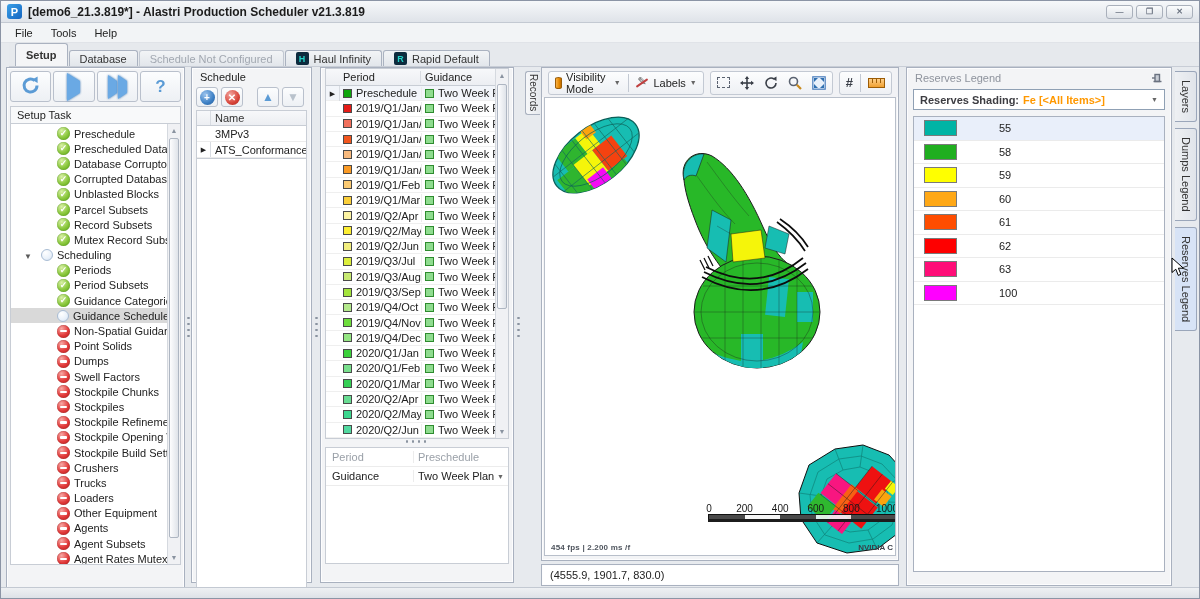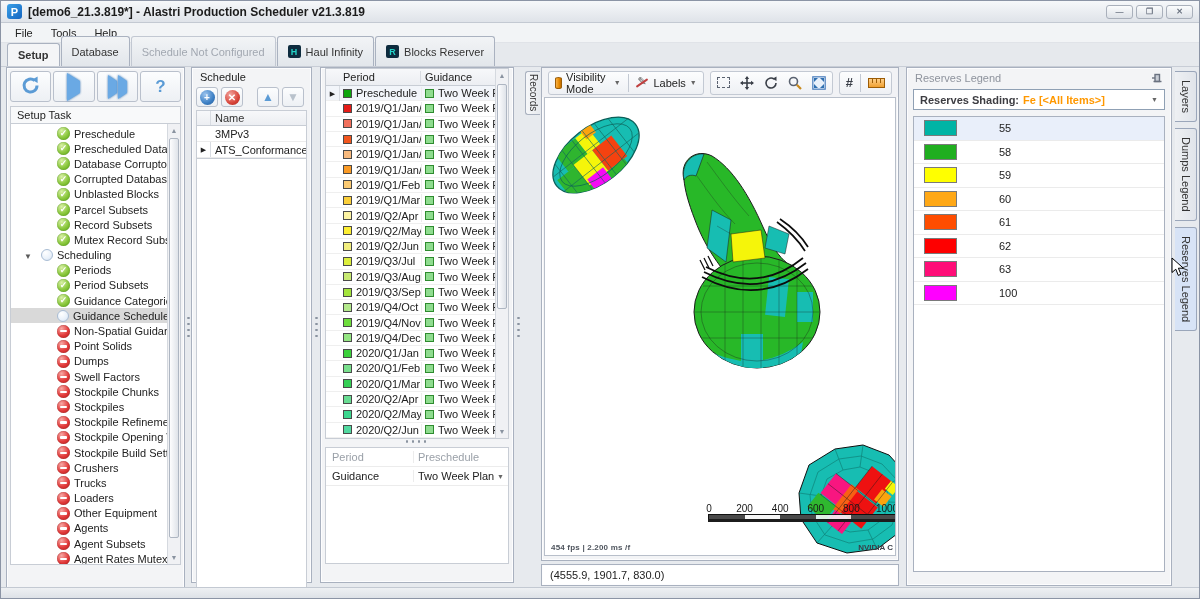--- a/index.html
+++ b/index.html
@@ -21,24 +21,24 @@
     background:linear-gradient(#fbfcfd,#dde1e7); color:#6a7280; font-size:8px;
     display:flex; align-items:center; justify-content:center; font-weight:bold; }
 
   
   .menubar { position:absolute; left:0; top:22px; right:0; height:20px;
     background:#f2f4f6; display:flex; align-items:center; padding:0 6px; gap:2px;
     border-bottom:1px solid #e0e3e8;}
   .menu-item { padding:2px 8px; }
 
   
-  .tabrow { position:absolute; left:0; top:42px; right:0; height:24px;
+  .tabrow { position:absolute; left:8px; top:42px; right:0; height:24px;
     background:#e6e9ed; display:flex; align-items:flex-end; padding:0 0 0 6px; gap:1px;
     border-bottom:1px solid #c8cdd6; }
-  .mtab { height:30px; display:flex; align-items:center; gap:5px; padding:0 10px;
+  .mtab { height:16px; display:flex; align-items:center; gap:5px; padding:0 10px;
     border:1px solid #aab2c0; border-bottom:none; border-radius:3px 3px 0 0;
     background:linear-gradient(#f2f4f6,#e2e6eb); color:#333; }
   .mtab.active { background:#f4f5f7; height:23px; font-weight:bold; }
   .mtab.disabled { color:#a2a8b1; border-color:#c2c8d2; }
   .mtab-logo { width:13px; height:13px; border-radius:2px; background:#0d2b3e;
     color:#23d3c8; font-size:9px; font-weight:bold; display:flex; align-items:center;
     justify-content:center; }
 
   
   .panel { position:absolute; border:1px solid #a9b1bf; background:#f3f4f6;
@@ -258,21 +258,21 @@
       </div>
       <div class="mtab disabled">
         <span>Schedule Not Configured</span>
       </div>
       <div class="mtab ">
         <span class="mtab-logo">H</span>
         <span>Haul Infinity</span>
       </div>
       <div class="mtab ">
         <span class="mtab-logo">R</span>
-        <span>Blocks Reserver</span>
+        <span>Rapid Default</span>
       </div>
     </div>
 
   <div class="panel left-panel">
     <div class="lp-toolbar">
         <div class="big-btn">
           <span><svg width="21" height="21" viewBox="0 0 21 21">
               <path d="M17 10.5a6.5 6.5 0 1 1-2.4-5" fill="none" stroke="#5b9bd5" stroke-width="3"></path>
               <polygon points="17.6,1.5 17.6,8 12,4.8" fill="#5b9bd5"></polygon>
             </svg></span>

